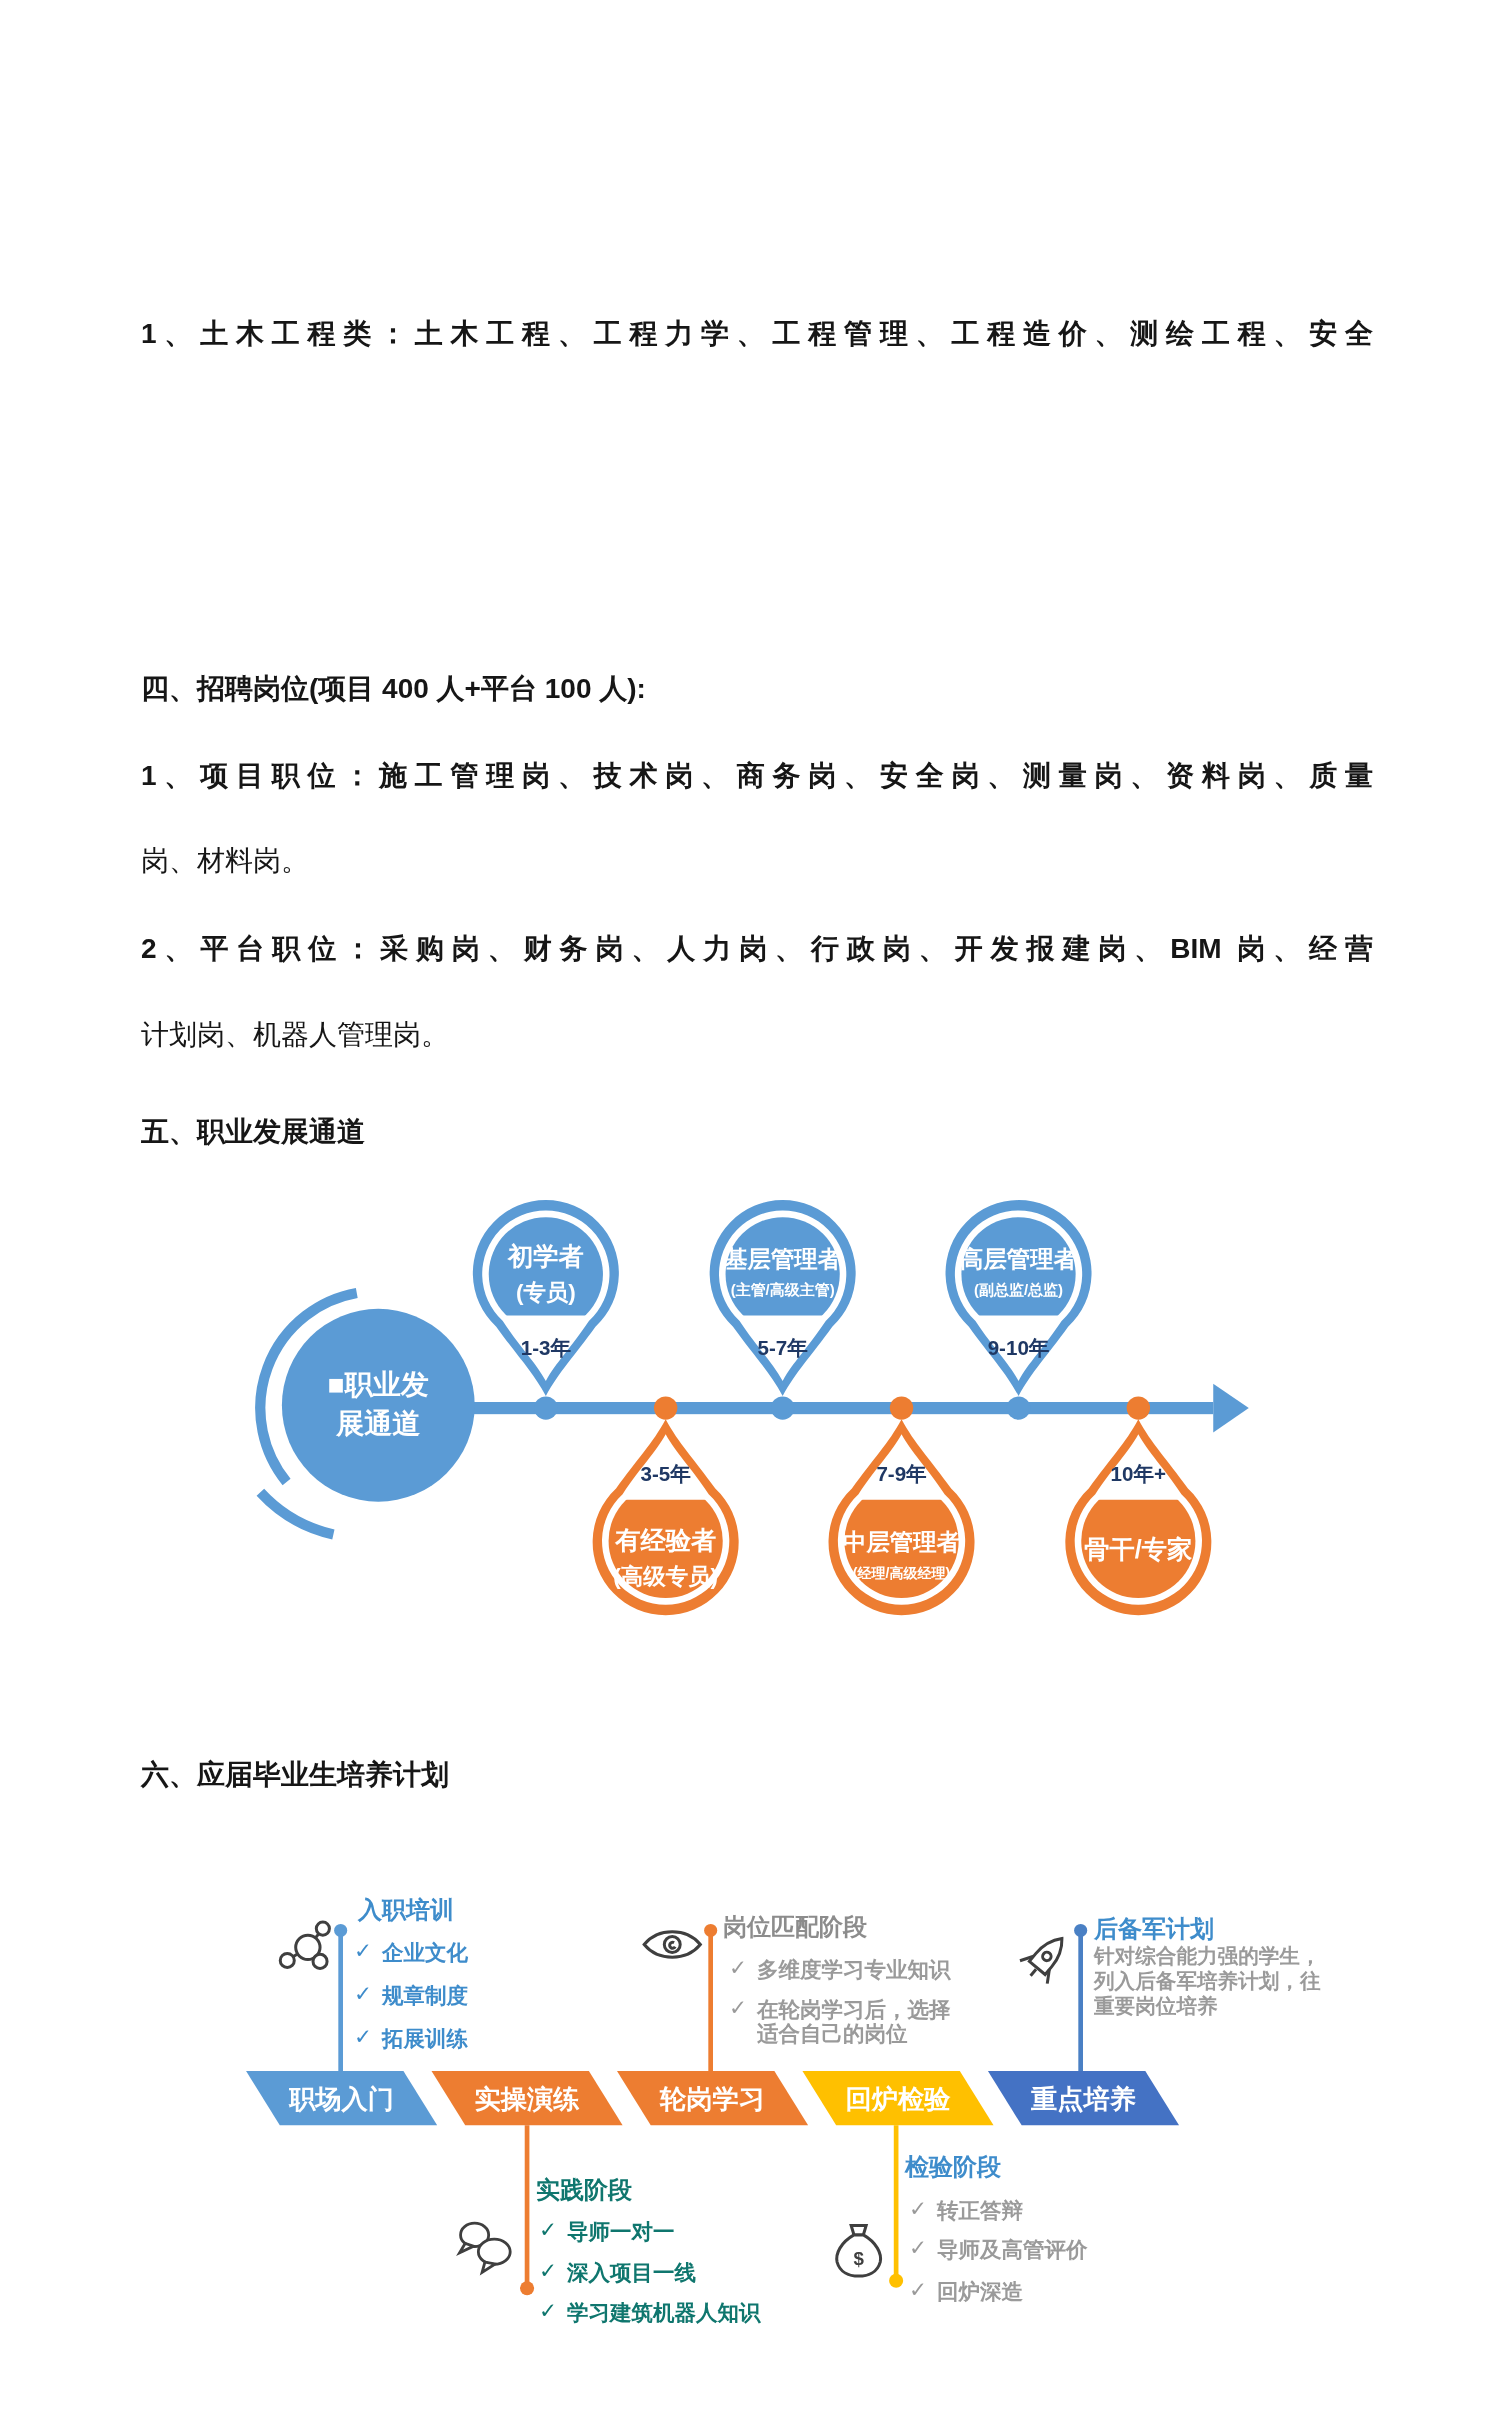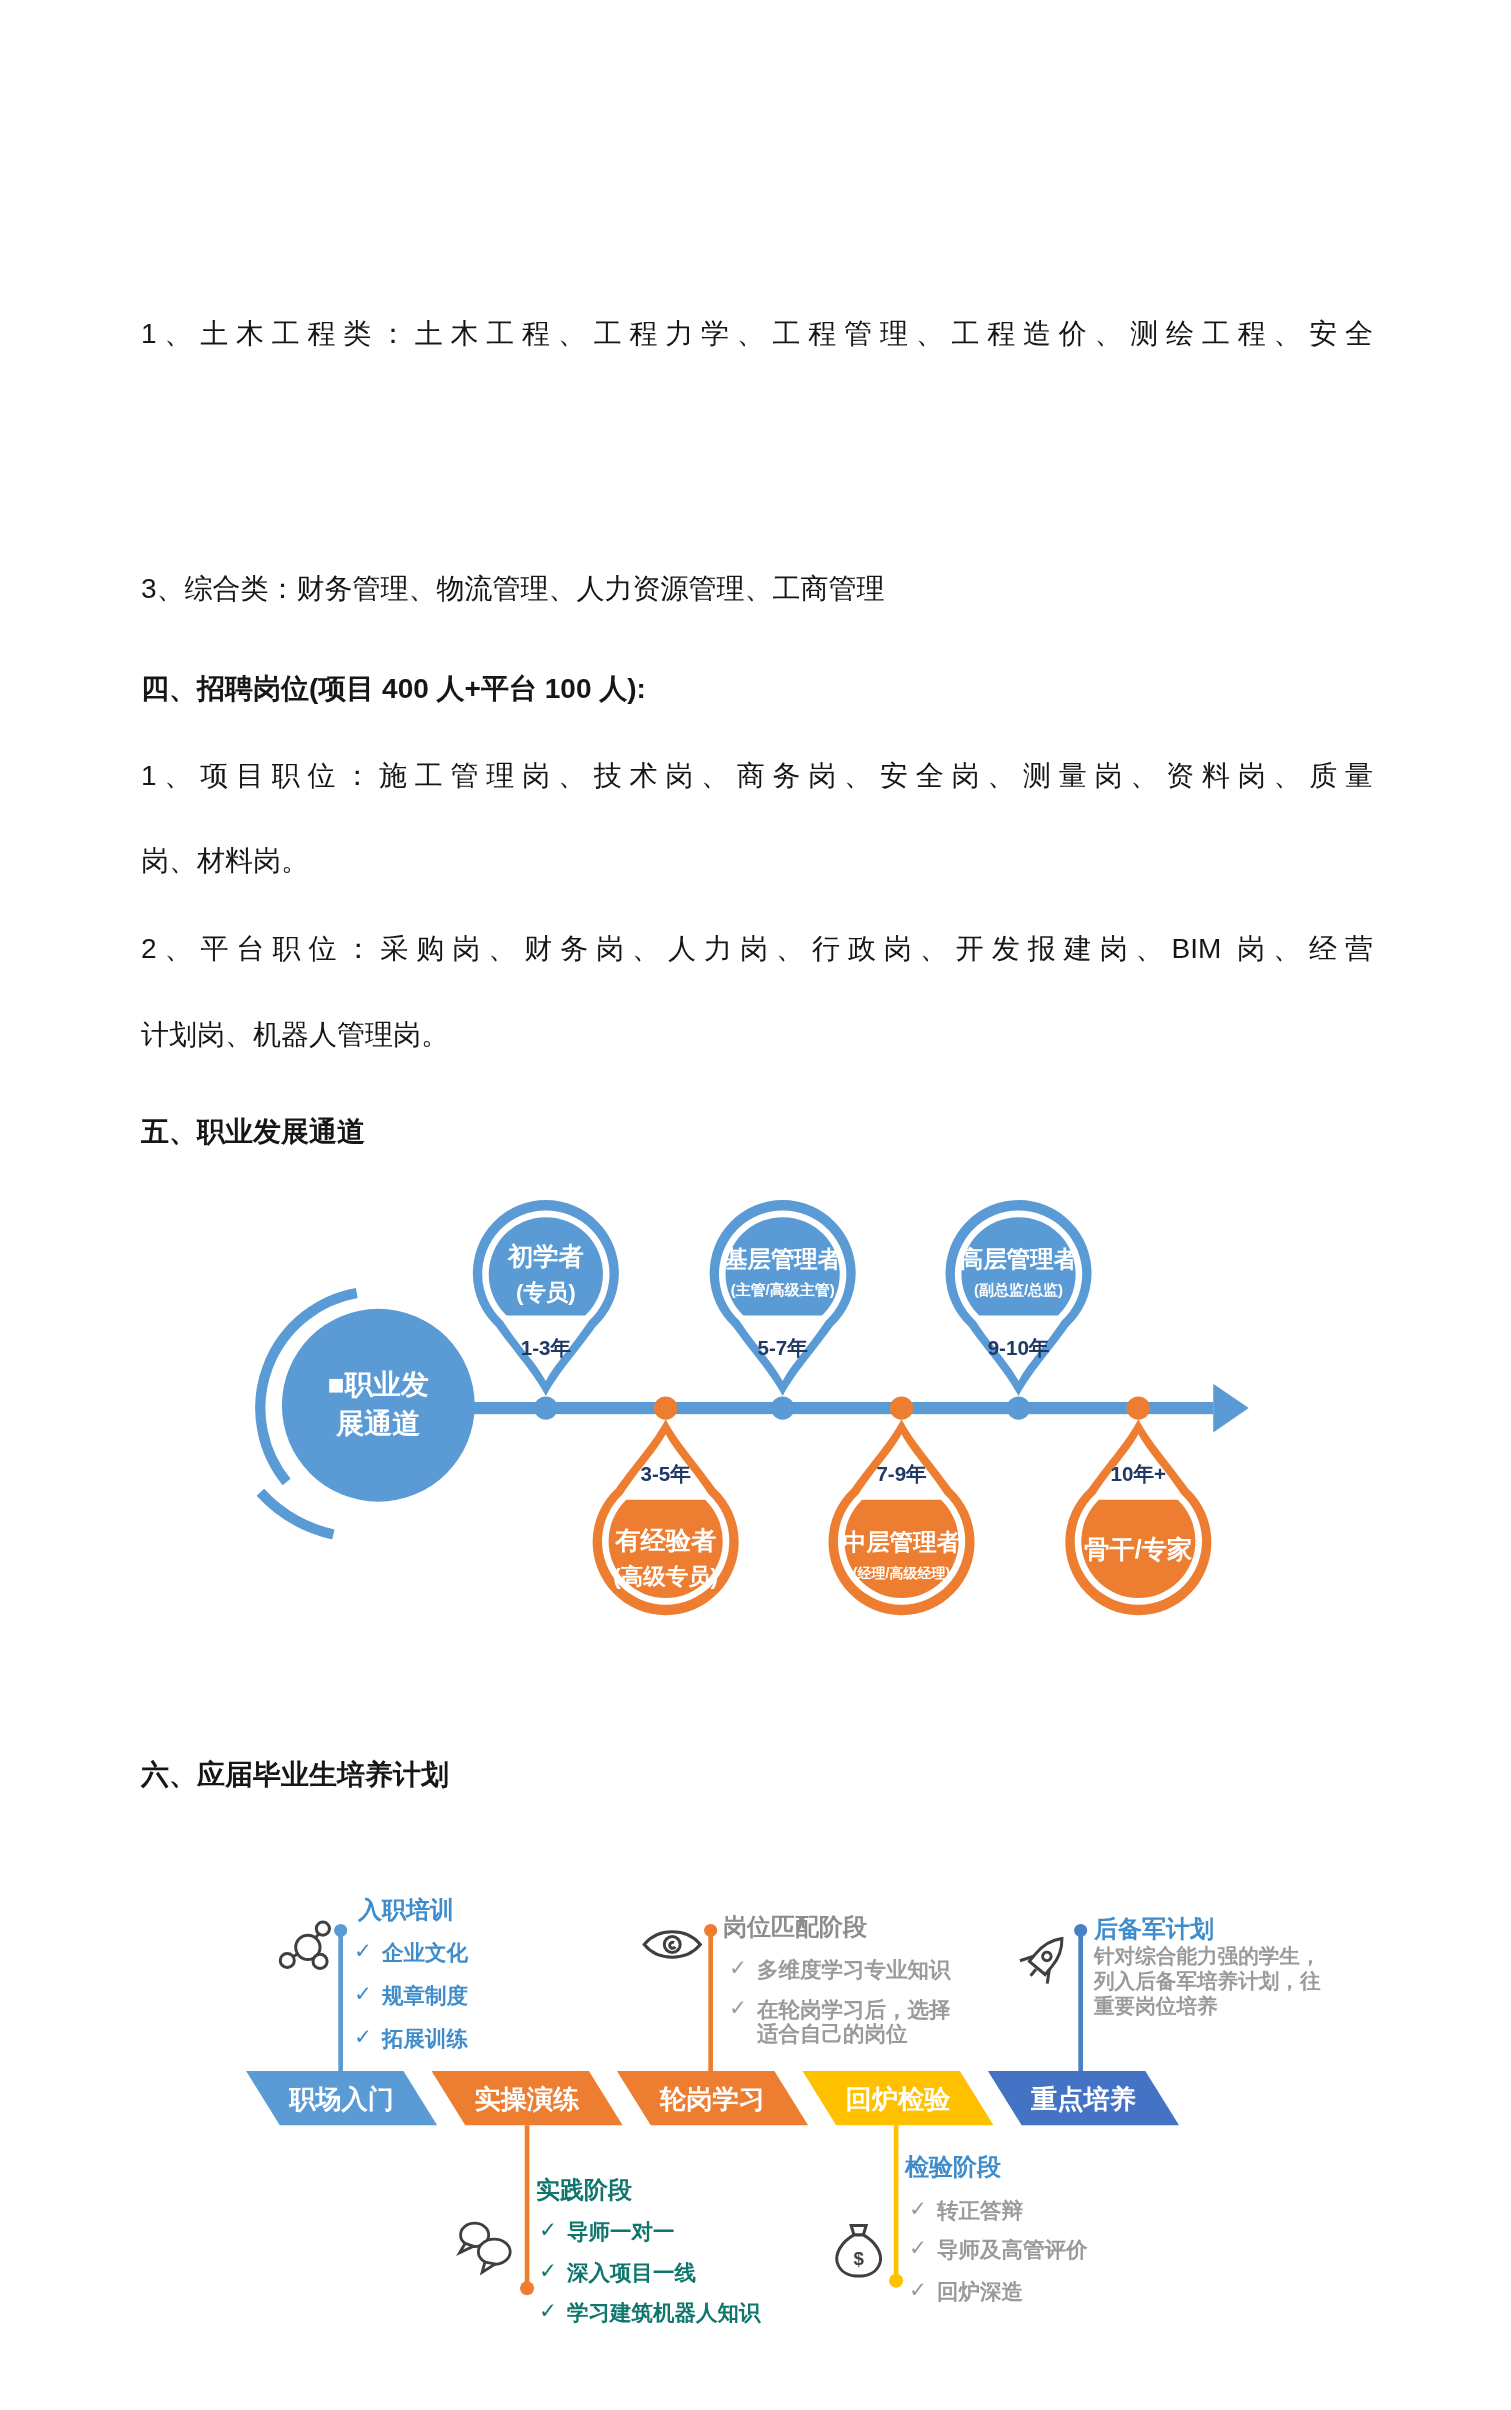--- a/index.html
+++ b/index.html
@@ -4,21 +4,21 @@
 <style>
   html,body { margin:0; padding:0; background:#ffffff; }
   .page {
     position:relative; width:1511px; height:2411px; background:#ffffff;
     font-family:"Liberation Sans", sans-serif; overflow:hidden;
   }
   .doc-line {
     position:absolute; left:141px; width:1232px;
     font-size:28px; color:#161616; white-space:nowrap;
   }
-  .doc-line.just { white-space:normal; text-align:justify; text-align-last:justify; }
+  .doc-line.just { white-space:normal; text-align:justify; text-align-last:justify;font-weight:bold; }
   .doc-line.bold { font-weight:bold; }
   svg { position:absolute; }
   svg text { text-anchor:middle; }
   .hub-t  { font:700 30px "Liberation Sans", sans-serif; fill:#ffffff; }
   .dt     { font:700 25px "Liberation Sans", sans-serif; fill:#ffffff; }
   .dt-lg  { font:700 27px "Liberation Sans", sans-serif; fill:#ffffff; }
   .ds     { font:700 16px "Liberation Sans", sans-serif; fill:#ffffff; }
   .ds-md  { font:700 15px "Liberation Sans", sans-serif; fill:#ffffff; }
   .ds-lg  { font:700 24px "Liberation Sans", sans-serif; fill:#ffffff; }
   .dy     { font:700 22px "Liberation Sans", sans-serif; fill:#1F3864; }
@@ -34,21 +34,20 @@
   .c-gray   { color:#9a9a9a; }
   .c-orange { color:#0f766e; }
   .co-para { font-size:20.6px; color:#9a9a9a; line-height:25px; font-weight:600;font-family:Liberation Mono, monospace; }
 </style>
 </head>
 <body>
 
 <div class="page">
 
   <div class="doc-line just" style="top:315px">1、土木工程类：土木工程、工程力学、工程管理、工程造价、测绘工程、安全</div>
-  <div class="doc-line" style="top:570px">3、综合类：财务管理、物流管理、人力资源管理、工商管理</div>
   <div class="doc-line bold" style="top:670px">四、招聘岗位(项目 400 人+平台 100 人):</div>
   <div class="doc-line just" style="top:757px">1、项目职位：施工管理岗、技术岗、商务岗、安全岗、测量岗、资料岗、质量</div>
   <div class="doc-line" style="top:842px">岗、材料岗。</div>
   <div class="doc-line just" style="top:930px">2、平台职位：采购岗、财务岗、人力岗、行政岗、开发报建岗、BIM 岗、经营</div>
   <div class="doc-line bold" style="top:1113px">五、职业发展通道</div>
   <div class="doc-line" style="top:1016px">计划岗、机器人管理岗。</div>
   <div class="doc-line bold" style="top:1756px">六、应届毕业生培养计划</div>
 
   <svg style="left:141px; top:1190px" width="1171" height="468" viewBox="0 0 1250 500">
     <defs>

